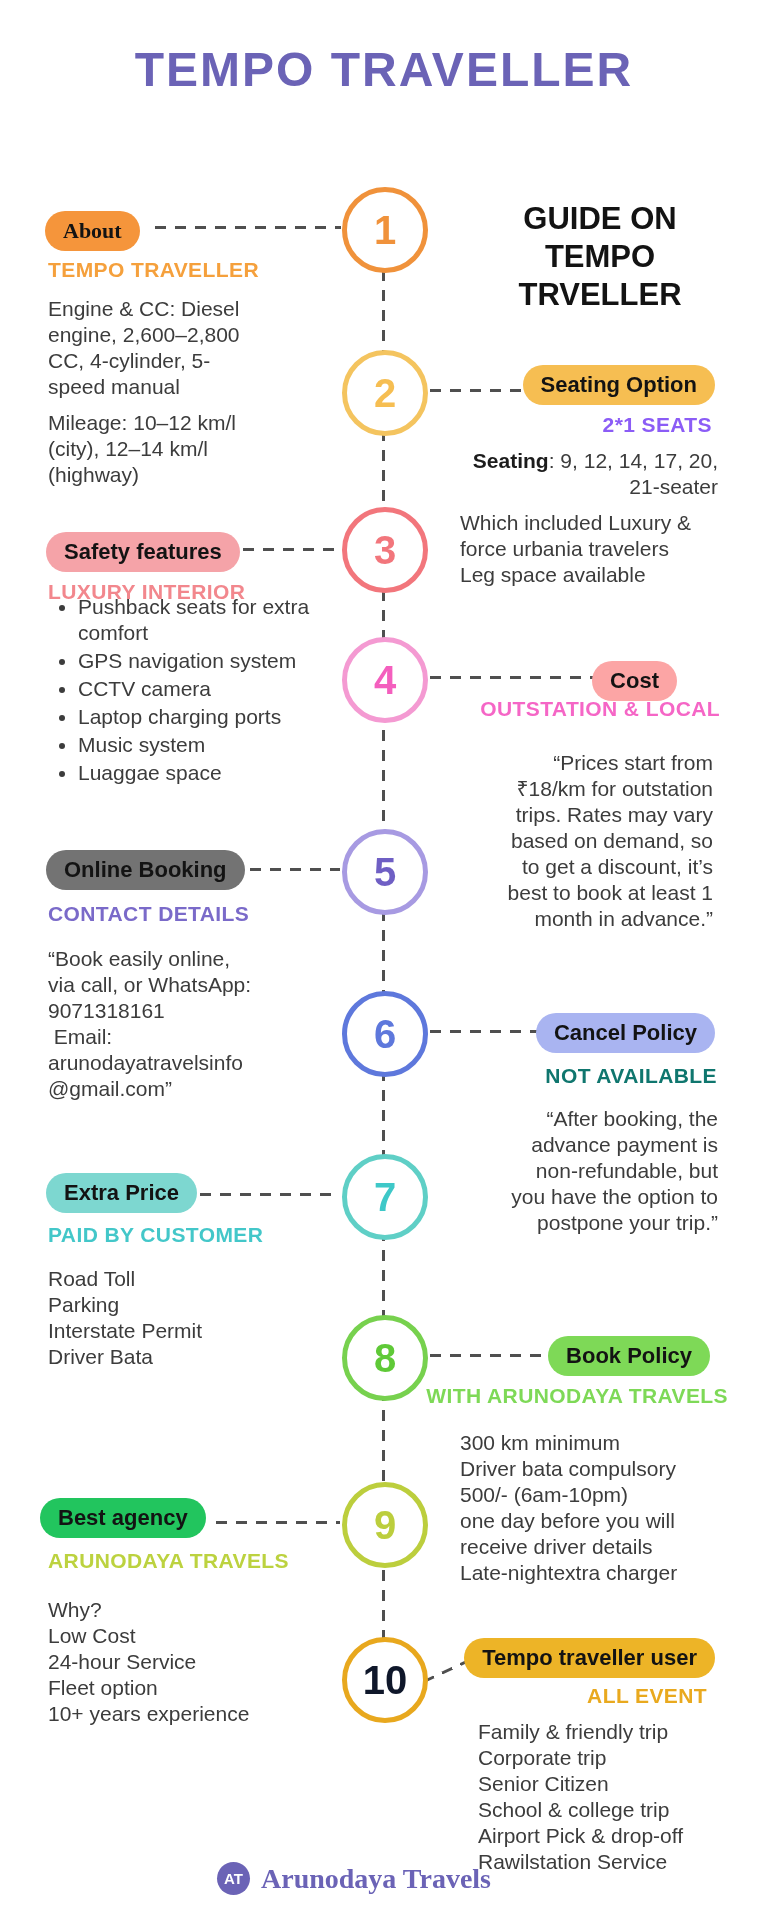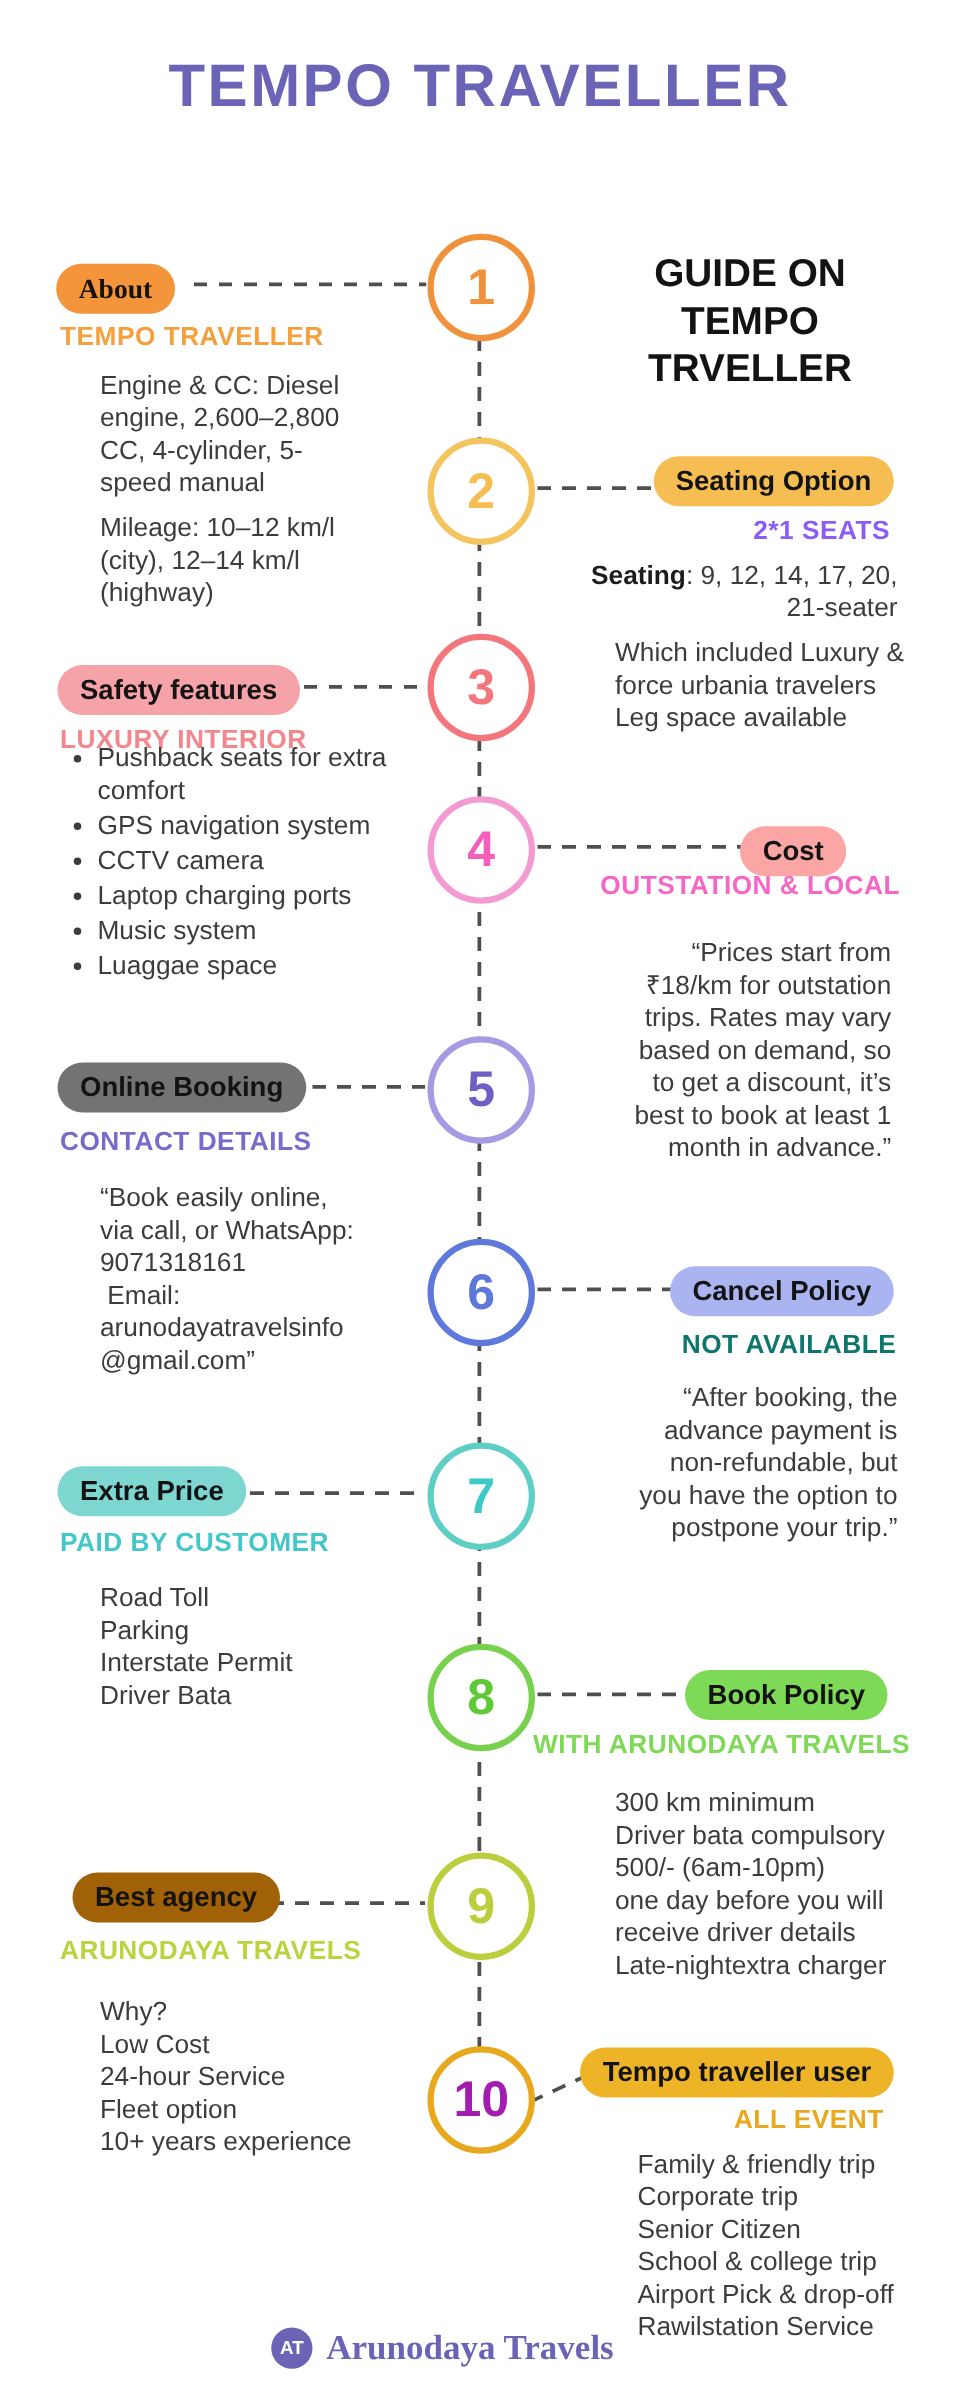--- a/index.html
+++ b/index.html
@@ -11,21 +11,21 @@
          background:repeating-linear-gradient(180deg,#4f4f4f 0 11px,transparent 11px 20px);}
   .circle{position:absolute;left:342px;width:76px;height:76px;border:5px solid #999;
           border-radius:50%;background:#fff;display:flex;align-items:center;justify-content:center;
           font-weight:800;font-size:40px;z-index:2;}
   .connector{position:absolute;height:3px;z-index:1;
           background:repeating-linear-gradient(90deg,#4f4f4f 0 11px,transparent 11px 20px);}
   .diag{transform:rotate(-25deg);transform-origin:left center;}
   .badge{position:absolute;padding:7px 18px;border-radius:26px;font-weight:700;font-size:22px;
          color:#131313;white-space:nowrap;z-index:3;}
   .subhead{position:absolute;font-weight:800;font-size:21px;letter-spacing:.4px;white-space:nowrap;}
-  .btext{position:absolute;font-size:21px;line-height:26px;white-space:pre-line;margin-left:32px;}
+  .btext{position:absolute;font-size:21px;line-height:26px;white-space:pre-line;}
   .right{text-align:right;}
   .b{font-weight:700;color:#1c1c1c;}
   .guide{position:absolute;right:48px;top:200px;width:240px;font-weight:800;font-size:31px;
          line-height:38px;color:#131313;text-align:center;white-space:pre-line;}
   .bullets{position:absolute;margin:0;padding-left:26px;font-size:21px;line-height:26px;}
   .bullets li{margin:0 0 2px;}
   .footer{position:absolute;left:0;right:0;top:1862px;display:flex;align-items:center;
           justify-content:center;gap:11px;transform:translateX(-30px);}
   .logo{width:33px;height:33px;border-radius:50%;background:#6b63b6;color:#fff;
         display:flex;align-items:center;justify-content:center;font-weight:700;font-size:15px;}
@@ -161,31 +161,31 @@
 one day before you will
 receive driver details
 Late-nightextra charger</div>
   </div>
 
   <div>
     <div class="circle" style="top: 1482px; border-color: rgb(188, 206, 61); color: rgb(188, 206, 61);">
       <span>9</span>
       </div>
     <div class="connector" style="top:1521px;left:216px;width:124px"></div>
-    <div class="badge" style="left: 58px; top: 1498px; background: #a16207;">Best agency</div>
+    <div class="badge" style="left: 40px; top: 1498px; background: #22c55e;">Best agency</div>
     <div class="subhead" style="left: 48px; top: 1549px; color: rgb(188, 210, 63);">ARUNODAYA TRAVELS</div>
     <div class="btext" style="left:48px;top:1597px;width:285px">Why?
 Low Cost
 24-hour Service
 Fleet option
 10+ years experience</div>
   </div>
 
   <div>
-    <div class="circle" style="top: 1637px; border-color: rgb(232, 168, 30); color: #a21caf;">
+    <div class="circle" style="top: 1637px; border-color: rgb(232, 168, 30); color: #0f172a;">
       <span>10</span>
       </div>
     <div class="connector diag" style="top:1680px;left:424px;width:60px"></div>
     <div class="badge" style="right: 53px; top: 1638px; background: rgb(237, 180, 39);">Tempo traveller user</div>
     <div class="subhead" style="right: 61px; top: 1684px; color: rgb(233, 169, 30);">ALL EVENT</div>
     <div class="btext" style="left:478px;top:1719px;width:270px">Family &amp; friendly trip
 Corporate trip
 Senior Citizen
 School &amp; college trip
 Airport Pick &amp; drop-off

